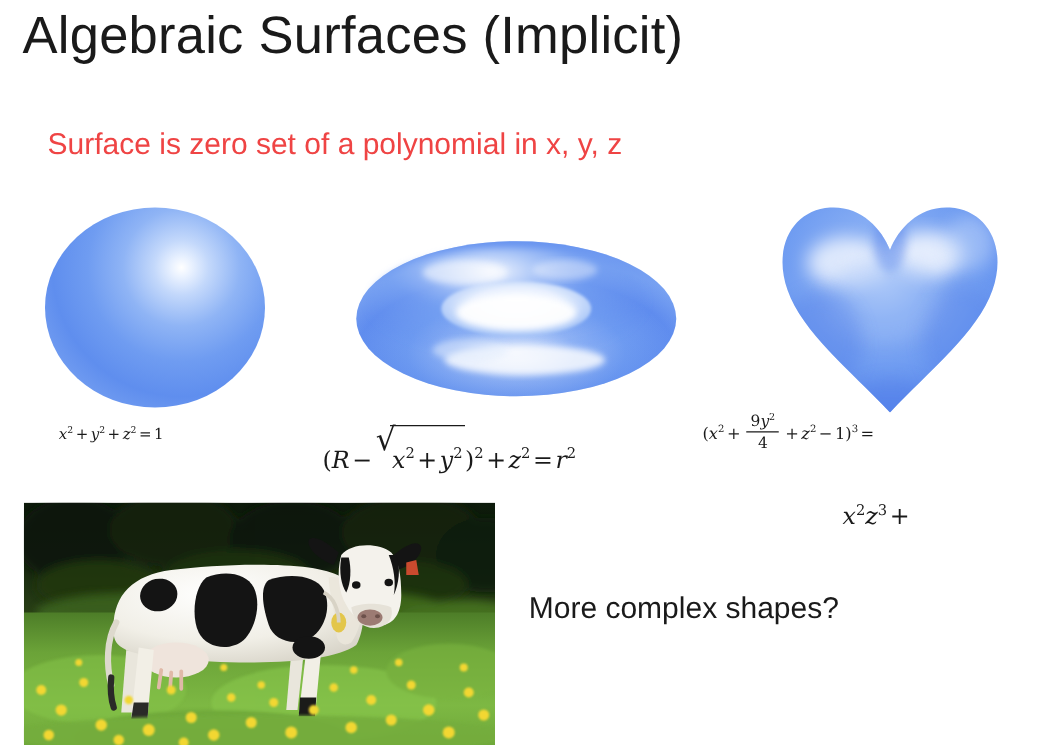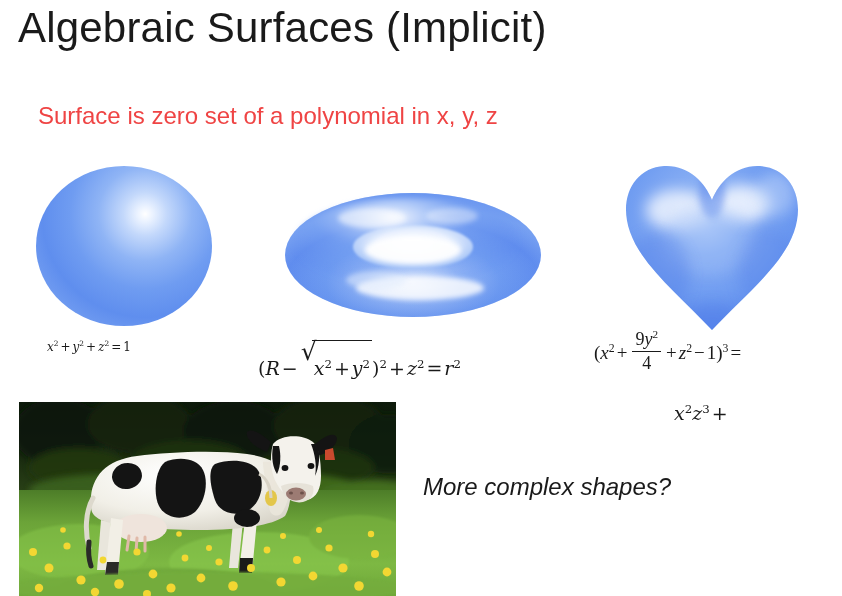--- a/index.html
+++ b/index.html
@@ -39,21 +39,20 @@
     margin-left: 20px;
   }
   .question-text {
     position: absolute;
     left: 423px;
     top: 473px;
     font-size: 24px;
     font-weight: 400;
     color: #1a1a1a;
     white-space: nowrap;
-    font-style: italic;
   }
 
   
   .math {
     position: absolute;
     font-family: "DejaVu Serif", "Liberation Serif", serif;
     color: #1a1a1a;
     white-space: nowrap;
   }
   .mi { font-style: italic; }
@@ -70,24 +69,23 @@
     left: 47px;
     top: 340px;
     font-size: 12px;
   }
   #torus-formula {
     left: 258px;
     top: 340px;
     font-size: 19px;
   }
   #heart-formula-line1 {
-    left: 594px;
+    left: 562px;
     top: 332px;
-    font-size: 19px;
-    font-family: Liberation Serif, serif;
+    font-size: 13px;
   }
   #heart-formula-line2 {
     left: 674px;
     top: 402px;
     font-size: 19px;
   }
 
   
   .frac {
     display: inline-block;

